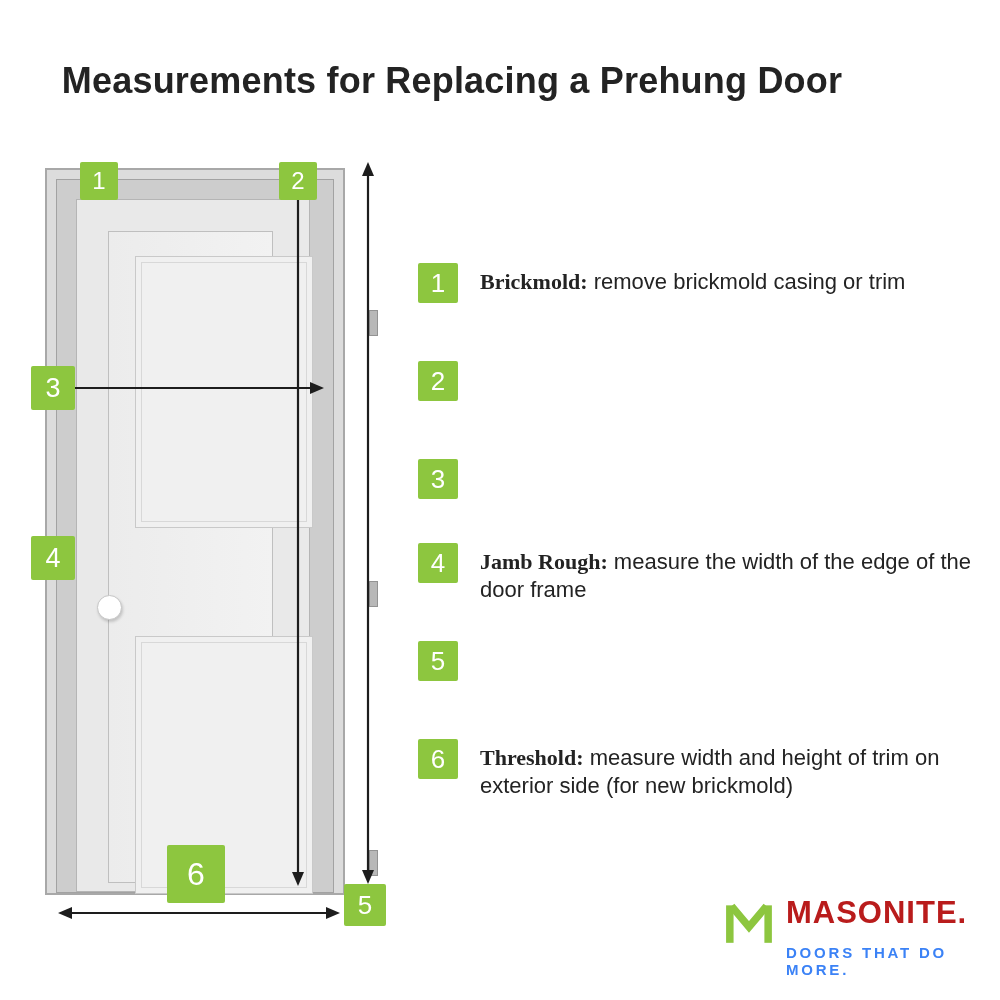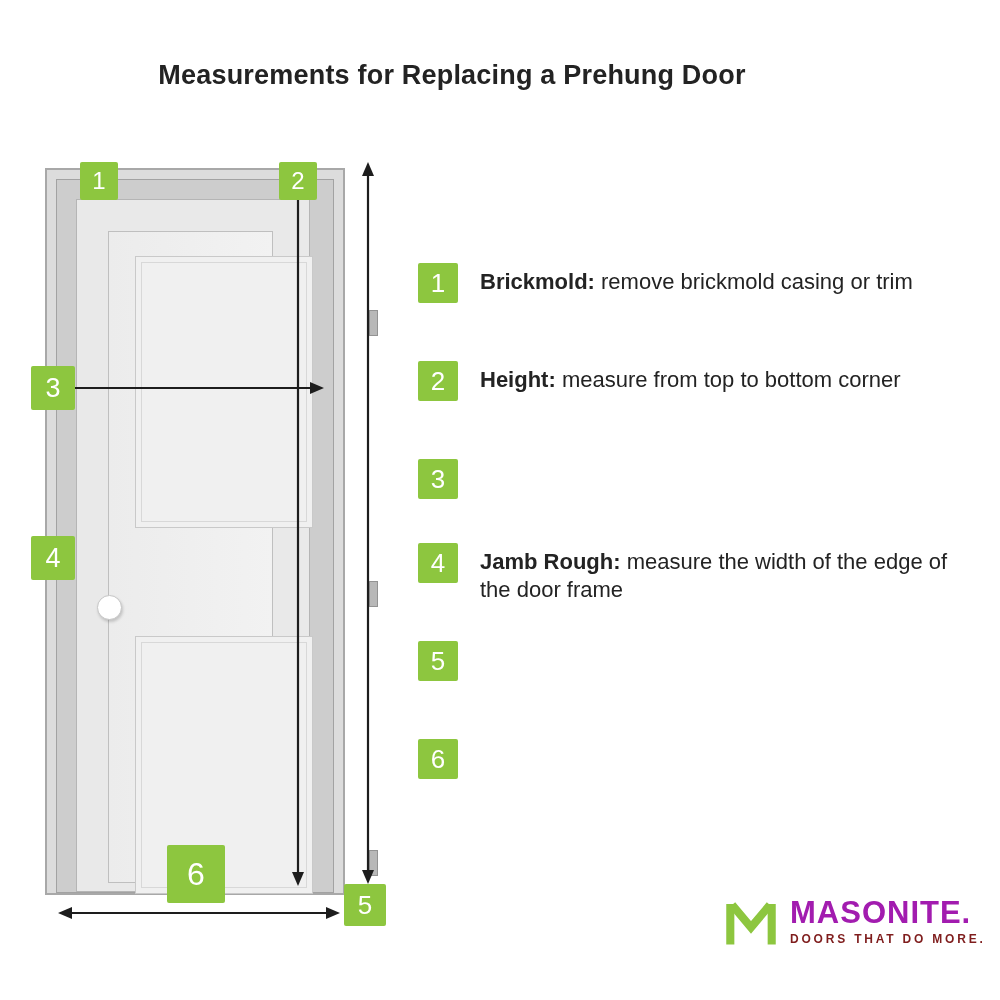--- a/index.html
+++ b/index.html
@@ -2,21 +2,21 @@
 <html><head>
 <meta charset="utf-8">
 <style>
   html,body{margin:0;padding:0;}
   body{
     width:1000px;height:1000px;position:relative;background:#ffffff;
     font-family:"Liberation Sans", sans-serif;color:#232323;overflow:hidden;
   }
   .title{
     position:absolute;top:60px;left:0;width:904px;text-align:center;
-    font-size:27px;font-weight:700;letter-spacing:0.2px;color:#232323;
+    font-size:36px;font-weight:700;letter-spacing:0.2px;color:#232323;
   }
 
   
   .frame-outer{
     position:absolute;left:45px;top:168px;width:300px;height:727px;
     background:#dcdcdc;border:2px solid #a8a8a8;box-sizing:border-box;
   }
   .frame-mid{
     position:absolute;left:9px;top:9px;right:9px;bottom:0;
     background:#cdcdcd;border:1px solid #a2a2a2;box-sizing:border-box;
@@ -68,35 +68,35 @@
   .legend-item{position:absolute;display:flex;align-items:flex-start;}
   .legend-badge{
     flex:0 0 40px;width:40px;height:40px;background:#8DC63F;color:#ffffff;
     display:flex;align-items:center;justify-content:center;
     font-size:26px;font-weight:500;border-radius:2px;
   }
   .legend-text{
     margin-left:22px;padding-top:5px;width:500px;
     font-size:22px;line-height:28px;color:#232323;
   }
-  .legend-text b{font-weight:700;}
+  .legend-text b{font-weight:700;font-family:Liberation Serif, serif;}
   .li-1{top:263px;} .li-2{top:361px;} .li-3{top:459px;}
   .li-4{top:543px;} .li-5{top:641px;} .li-6{top:739px;}
 
   
   .logo{
     position:absolute;left:724px;top:896px;display:flex;align-items:flex-start;
   }
   .logo-mark{width:54px;height:52px;margin-right:12px;}
   .logo-textcol{display:flex;flex-direction:column;}
   .logo-brand{
-    font-size:31px;font-weight:700;color:#a21caf;letter-spacing:1px;line-height:34px;
+    font-size:31px;font-weight:700;color:#b91c1c;letter-spacing:1px;line-height:34px;
   }
   .logo-tagline{
-    margin-top:2px;font-size:12px;font-weight:700;color:#7f1d1d;letter-spacing:2.8px;
+    margin-top:14px;font-size:15px;font-weight:700;color:#3b82f6;letter-spacing:2.8px;
   }
 </style>
 </head>
 <body>
 
 <div class="title">Measurements for Replacing a Prehung Door</div>
 
 <div class="frame-outer">
   <div class="frame-mid">
     <div class="frame-inner">
@@ -142,38 +142,38 @@
 
 <div class="legend">
 
   <div class="legend-item li-1">
     <div class="legend-badge">1</div>
     <div class="legend-text"><b>Brickmold:</b><span> remove brickmold casing or trim</span></div>
   </div>
 
   <div class="legend-item li-2">
     <div class="legend-badge">2</div>
-    <div class="legend-text"><b>Height:</b><span> measure from top to bottom corner</span></div>
   </div>
 
   <div class="legend-item li-3">
     <div class="legend-badge">3</div>
   </div>
 
   <div class="legend-item li-4">
     <div class="legend-badge">4</div>
     <div class="legend-text"><b>Jamb Rough:</b><span> measure the width of the edge of the door frame</span></div>
   </div>
 
   <div class="legend-item li-5">
     <div class="legend-badge">5</div>
   </div>
 
   <div class="legend-item li-6">
     <div class="legend-badge">6</div>
+    <div class="legend-text"><b>Threshold:</b><span> measure width and height of trim on exterior side (for new brickmold)</span></div>
   </div>
 
 </div>
 
 <div class="logo">
   <svg class="logo-mark" viewBox="0 0 60 54">
     <path d="M7 52 L7 7" fill="none" stroke="#8DC63F" stroke-width="9"></path>
     <path d="M9 8 L30 33 L51 8" fill="none" stroke="#8DC63F" stroke-width="9"></path>
     <path d="M53 52 L53 7" fill="none" stroke="#8DC63F" stroke-width="9"></path>
   </svg>

